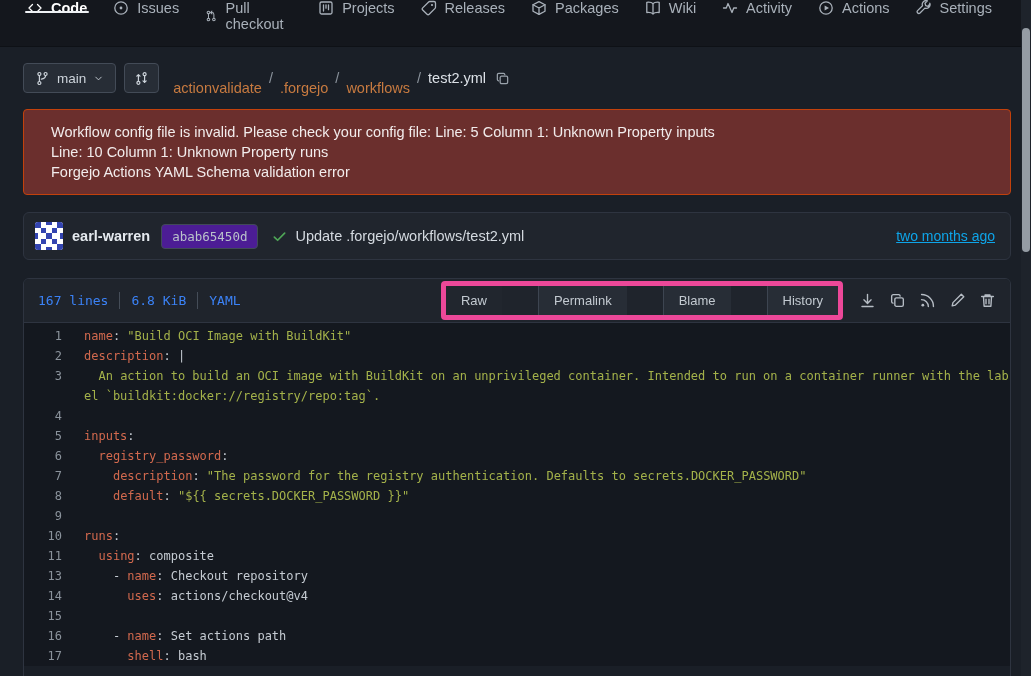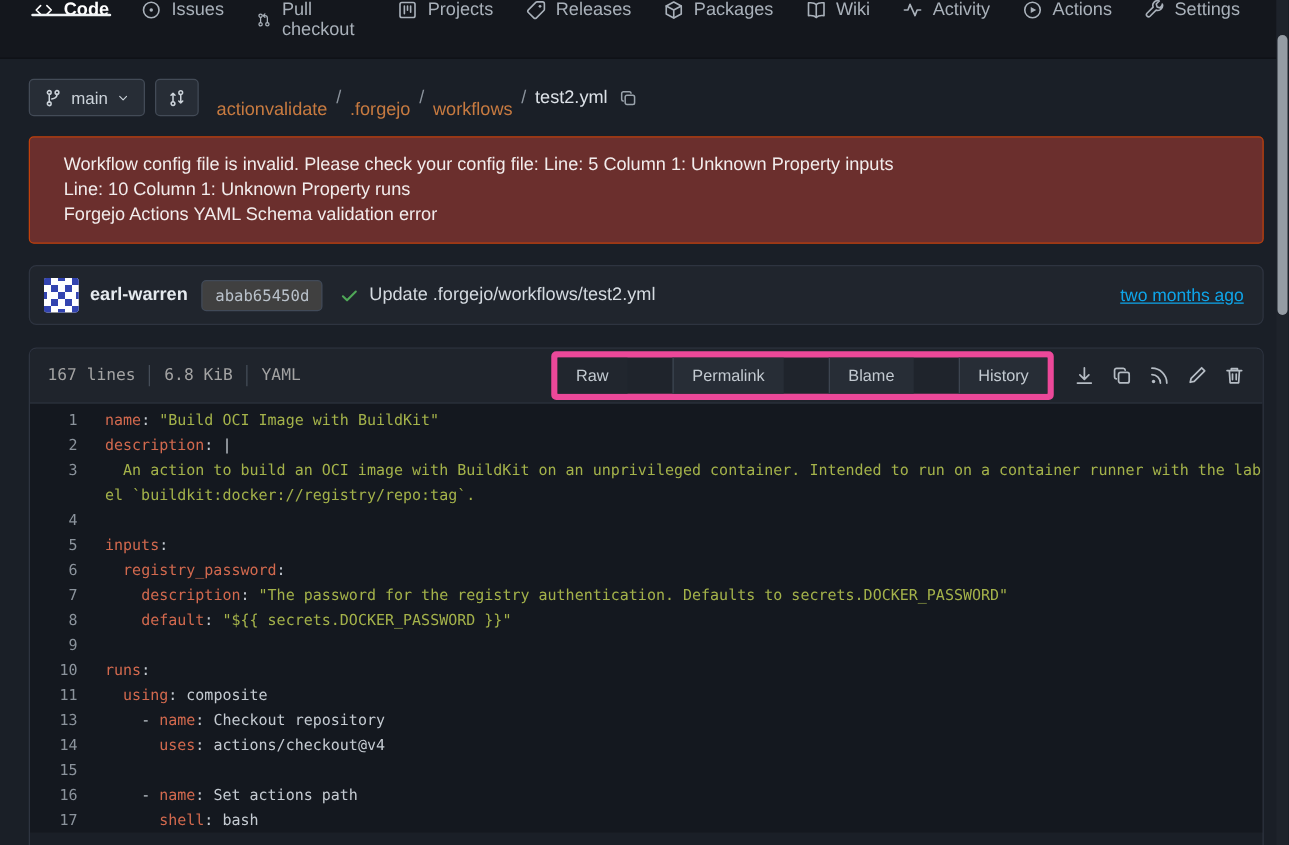--- a/index.html
+++ b/index.html
@@ -51,31 +51,31 @@
   }
   
   .commitbox {
     margin-top:17px; background:#20252d; border:1px solid #2e3440; border-radius:6px;
     height:48px; display:flex; align-items:center; padding:0 11px;
   }
   .avatar { width:28px; height:28px; border-radius:3px; flex:none; cursor:pointer; }
   .author { font-weight:bold; color:#e5eaef; font-size:14.5px; margin-left:9px; cursor:pointer; }
   .hash {
     font-family:"DejaVu Sans Mono","Liberation Mono",monospace; font-size:12.5px;
-    color:#b9c1ca; background:#404040; border:1px solid #414a58; border-radius:4px;
+    color:#b9c1ca; background:#4c1d95; border:1px solid #414a58; border-radius:4px;
     padding:4px 10px; margin-left:11px; cursor:pointer;
   }
   .check { color:#4fa757; margin-left:14px; width:15px; height:15px; }
   .check svg { width:15px; height:15px; }
   .commit-msg { color:#d4dae0; font-size:14.5px; margin-left:8px; cursor:pointer; }
   .commit-time { margin-left:auto; color:#0ea5e9; font-size:14px; padding-right:4px;text-decoration:underline; }
   
   .filebox { margin-top:18px; border:1px solid #2e3440; border-radius:6px 6px 0 0; overflow:hidden; height:403px; }
   .filehead { height:44px; background:#1f242c; border-bottom:1px solid #2e3440; display:flex; align-items:center; padding:0 14px; }
-  .filemeta { display:flex; align-items:center; font-family:"DejaVu Sans Mono","Liberation Mono",monospace; font-size:13px; color:#a3a3a3;justify-content:center; }
+  .filemeta { display:flex; align-items:center; font-family:"DejaVu Sans Mono","Liberation Mono",monospace; font-size:13px; color:#3b82f6;justify-content:center; }
   .filemeta .sep { width:1px; height:17px; background:#454d58; margin:0 11px; }
   .btn-group { display:flex; margin-left:auto; border:5px solid #ec4899; border-radius:4px; overflow:hidden;gap:36px; }
   .btn-group button {
     background:#272d36; color:#c3cad1; border:none; border-left:1px solid #3d4551;
     padding:7px 15px; font-size:13px; font-family:inherit; cursor:pointer;
   }
   .btn-group button:first-child { border-left:none; background:#21262e; }
   .icon-actions { display:flex; align-items:center; gap:13px; margin-left:16px; }
   .icon-actions button { background:none; border:none; color:#b5bcc4; width:17px; height:17px; padding:0; cursor:pointer; }
   .icon-actions svg { width:17px; height:17px; }

